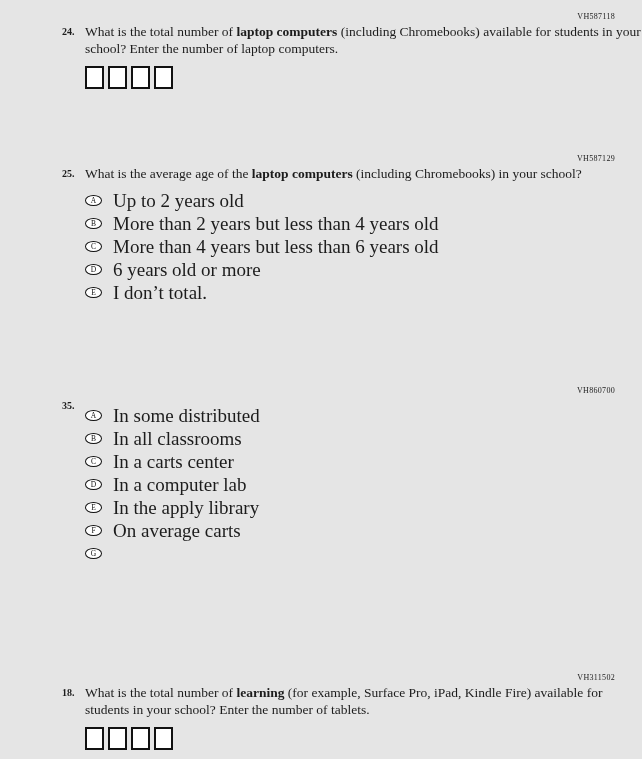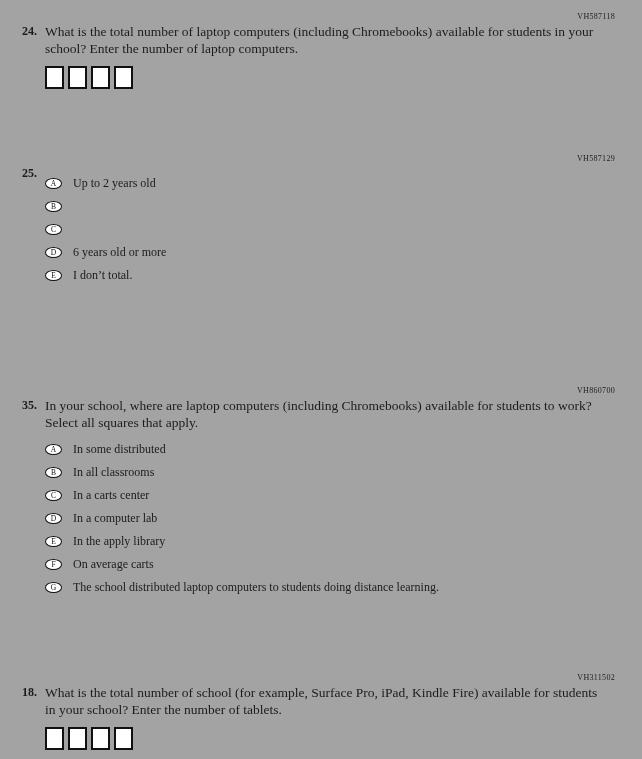--- a/index.html
+++ b/index.html
@@ -1,21 +1,21 @@
 <!DOCTYPE html>
 <html><head>
 <meta charset="utf-8">
 <style>
   * { margin: 0; padding: 0; box-sizing: border-box; }
   html, body { background: #ffffff; }
   .page {
     position: relative;
     width: 642px;
     height: 759px;
-    background: #a3a3a3;
+    background: #e5e5e5;
     font-family: "Liberation Serif", serif;
     color: #1c1c1c;
     overflow: hidden;
   }
   .question { position: absolute; left: 0; width: 642px; }
   .code {
     position: absolute;
     top: 0;
     right: 27px;
     font-size: 8px;
@@ -24,31 +24,32 @@
   }
   .qrow {
     position: absolute;
     left: 22px;
     top: 11px;
     display: flex;
     align-items: flex-start;
   }
   .qnum {
     font-weight: bold;
-    font-size: 12px;
+    font-size: 10px;
     line-height: 17px;
     width: 23px;
     flex: 0 0 auto;
+    margin-left: 40px;
   }
   .qbody {
     width: 558px;
     font-size: 13.5px;
     line-height: 17px;
   }
-  .qtext .b { font-weight: normal; margin-top: 28px; }
+  .qtext .b { font-weight: bold; margin-top: 28px; }
   .boxes {
     margin-top: 9px;
     display: flex;
     gap: 4px;
   }
   .dbox {
     width: 19px;
     height: 23px;
     border: 2px solid #111;
     background: #fff;
@@ -72,21 +73,21 @@
     margin-right: 11px;
     flex: 0 0 auto;
     background: #fff;
   }
   .bl {
     font-style: normal;
     font-size: 7.5px;
     line-height: 1;
     color: #111;
   }
-  .olabel { font-size: 12px; line-height: 17px; }
+  .olabel { font-size: 19px; line-height: 17px; }
 </style>
 </head>
 <body>
 
 <div class="page">
 
   <section class="question" style="top:12px;">
     <div class="code">VH587118</div>
     <div class="qrow">
       <div class="qnum">24.</div>
@@ -100,36 +101,39 @@
         </div>
       </div>
     </div>
   </section>
 
   <section class="question" style="top:154px;">
     <div class="code">VH587129</div>
     <div class="qrow">
       <div class="qnum">25.</div>
       <div class="qbody">
+        <p class="qtext"><span>What is the average age of the </span><span class="b">laptop computers</span><span> (including Chromebooks) in your school?</span></p>
         <ul class="options">
           <li class="option">
             <span class="bubble">
                 <i class="bl">A</i>
               </span>
             <span class="olabel">Up to 2 years old</span>
           </li>
           <li class="option">
             <span class="bubble">
                 <i class="bl">B</i>
               </span>
+            <span class="olabel">More than 2 years but less than 4 years old</span>
           </li>
           <li class="option">
             <span class="bubble">
                 <i class="bl">C</i>
               </span>
+            <span class="olabel">More than 4 years but less than 6 years old</span>
           </li>
           <li class="option">
             <span class="bubble">
                 <i class="bl">D</i>
               </span>
             <span class="olabel">6 years old or more</span>
           </li>
           <li class="option">
             <span class="bubble">
                 <i class="bl">E</i>
@@ -139,21 +143,20 @@
         </ul>
       </div>
     </div>
   </section>
 
   <section class="question" style="top:386px;">
     <div class="code">VH860700</div>
     <div class="qrow">
       <div class="qnum">35.</div>
       <div class="qbody">
-        <p class="qtext"><span>In your school, where are </span><span class="b">laptop computers</span><span> (including Chromebooks) available for students to work? Select </span><span class="b">all</span><span> squares that apply.</span></p>
         <ul class="options">
           <li class="option">
             <span class="bubble">
                 <i class="bl">A</i>
               </span>
             <span class="olabel">In some distributed</span>
           </li>
           <li class="option">
             <span class="bubble">
                 <i class="bl">B</i>
@@ -181,33 +184,32 @@
           <li class="option">
             <span class="bubble">
                 <i class="bl">F</i>
               </span>
             <span class="olabel">On average carts</span>
           </li>
           <li class="option">
             <span class="bubble">
                 <i class="bl">G</i>
               </span>
-            <span class="olabel">The school distributed laptop computers to students doing distance learning.</span>
           </li>
         </ul>
       </div>
     </div>
   </section>
 
   <section class="question" style="top:673px;">
     <div class="code">VH311502</div>
     <div class="qrow">
       <div class="qnum">18.</div>
       <div class="qbody">
-        <p class="qtext"><span>What is the total number of </span><span class="b">school</span><span> (for example, Surface Pro, iPad, Kindle Fire) available for students in your school? Enter the number of tablets.</span></p>
+        <p class="qtext"><span>What is the total number of </span><span class="b">learning</span><span> (for example, Surface Pro, iPad, Kindle Fire) available for students in your school? Enter the number of tablets.</span></p>
         <div class="boxes">
           <span class="dbox"></span>
           <span class="dbox"></span>
           <span class="dbox"></span>
           <span class="dbox"></span>
         </div>
       </div>
     </div>
   </section>
 

